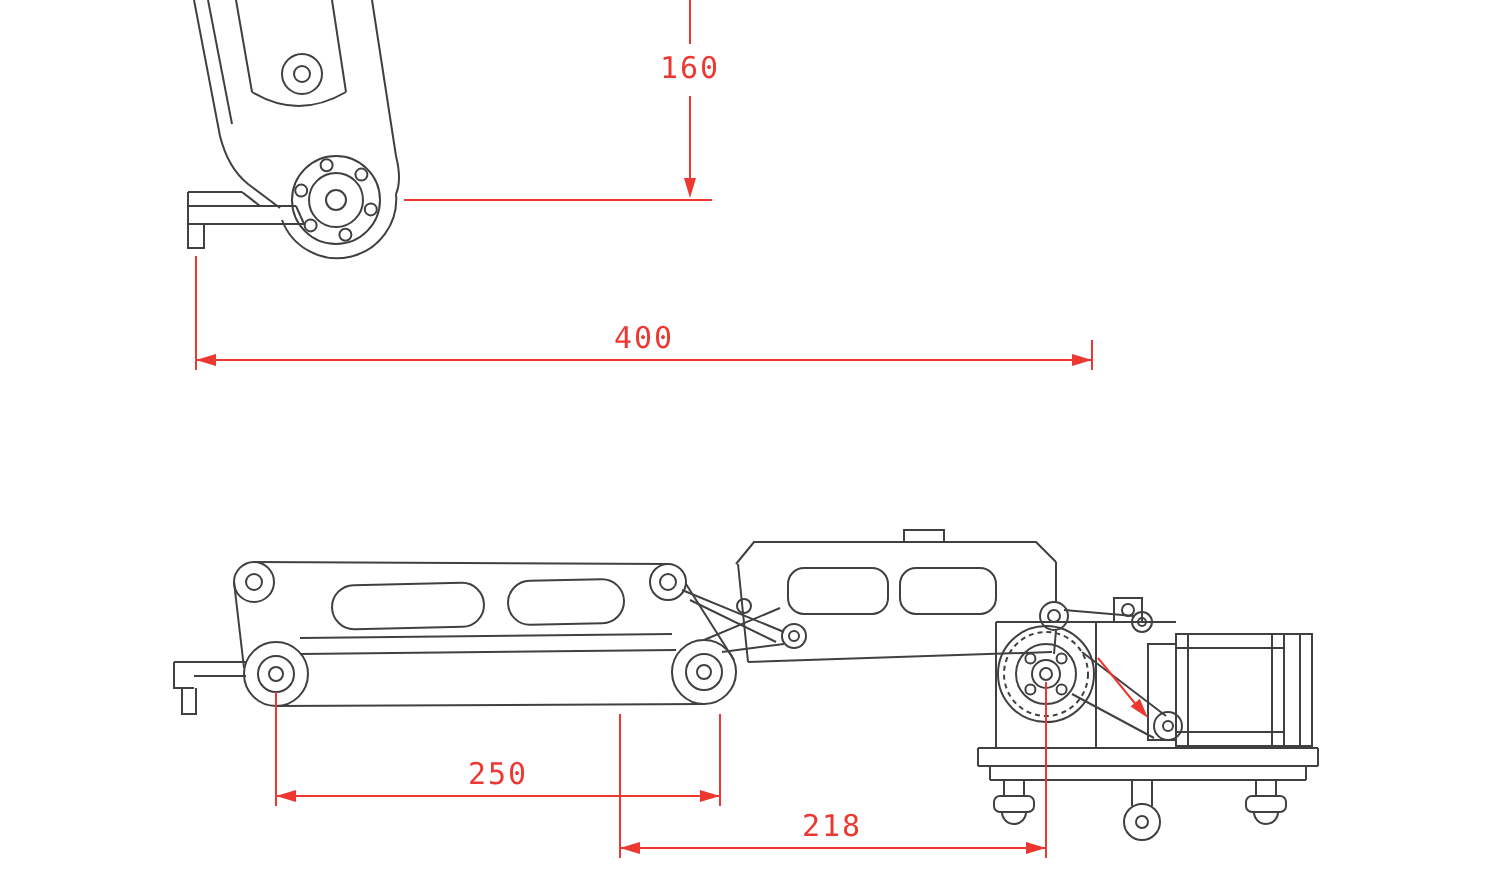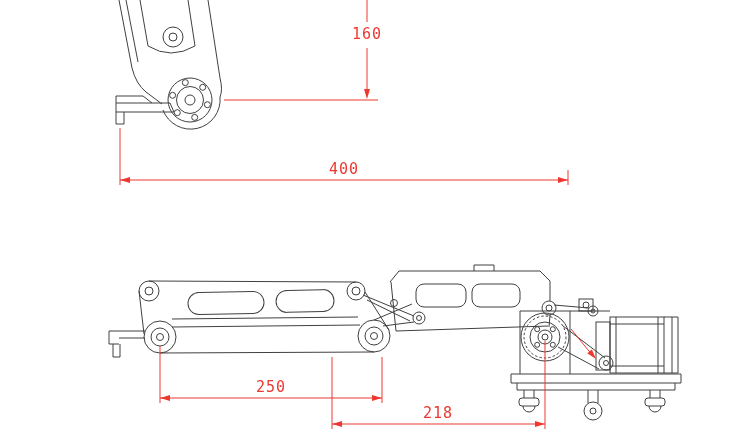--- a/index.html
+++ b/index.html
@@ -1,21 +1,21 @@
 <!DOCTYPE html>
 <html style="--red: #ed3831; --line: #404040; --bg: #ffffff;"><head>
 <meta charset="utf-8">
 <style>
   :root{
     --red:#ed3831;
     --line:#404040;
     --bg:#ffffff;
   }
   html,body{margin:0;padding:0;background:#fff;}
-  .canvas{position:relative;width:682px;height:435px;background:var(--bg);overflow:hidden;padding-left:22px;}
+  .canvas{position:relative;width:682px;height:435px;background:var(--bg);overflow:hidden;}
   svg{display:block;}
   .ln{stroke:var(--line);stroke-width:1;fill:none;}
   .dim{stroke:var(--red);stroke-width:1;fill:none;}
   .dim-arrow{fill:var(--red);stroke:none;}
   .dim-text{fill:var(--red);stroke:none;font-family:"DejaVu Sans Mono",monospace;font-size:15px;letter-spacing:1px;}
   .teeth{stroke-dasharray:2.5 2;}
 </style>
 </head>
 <body>
 

